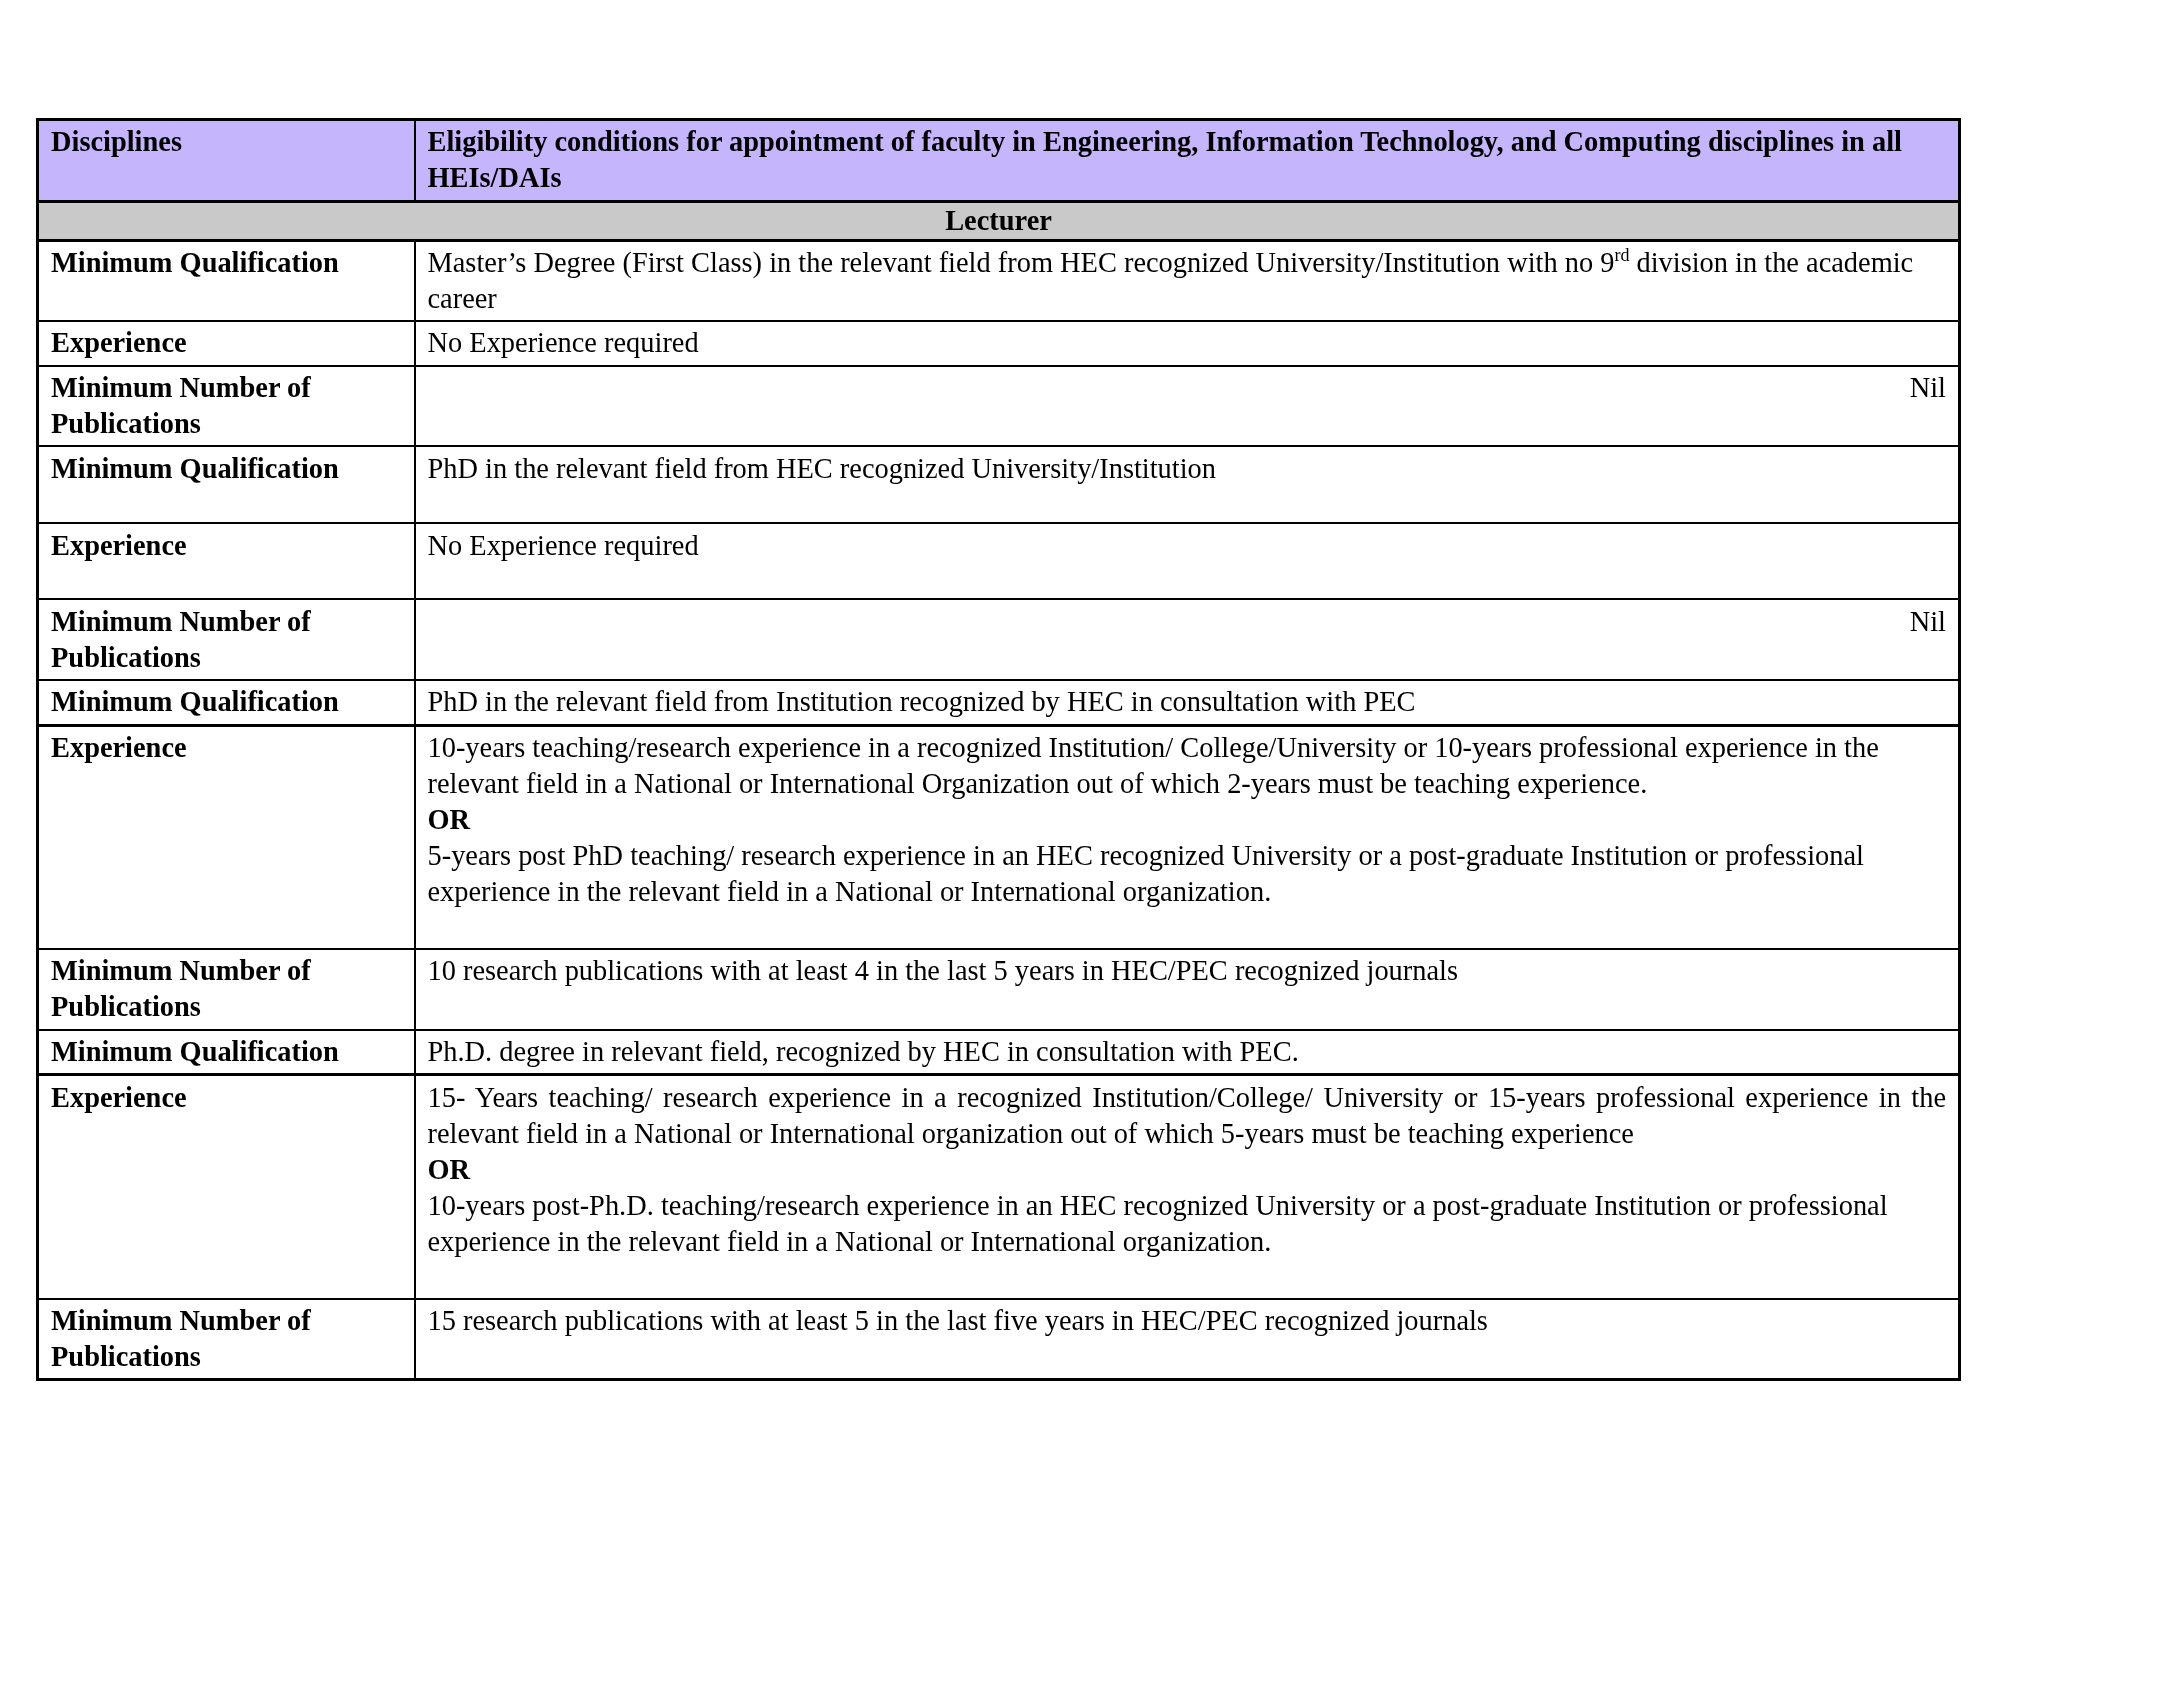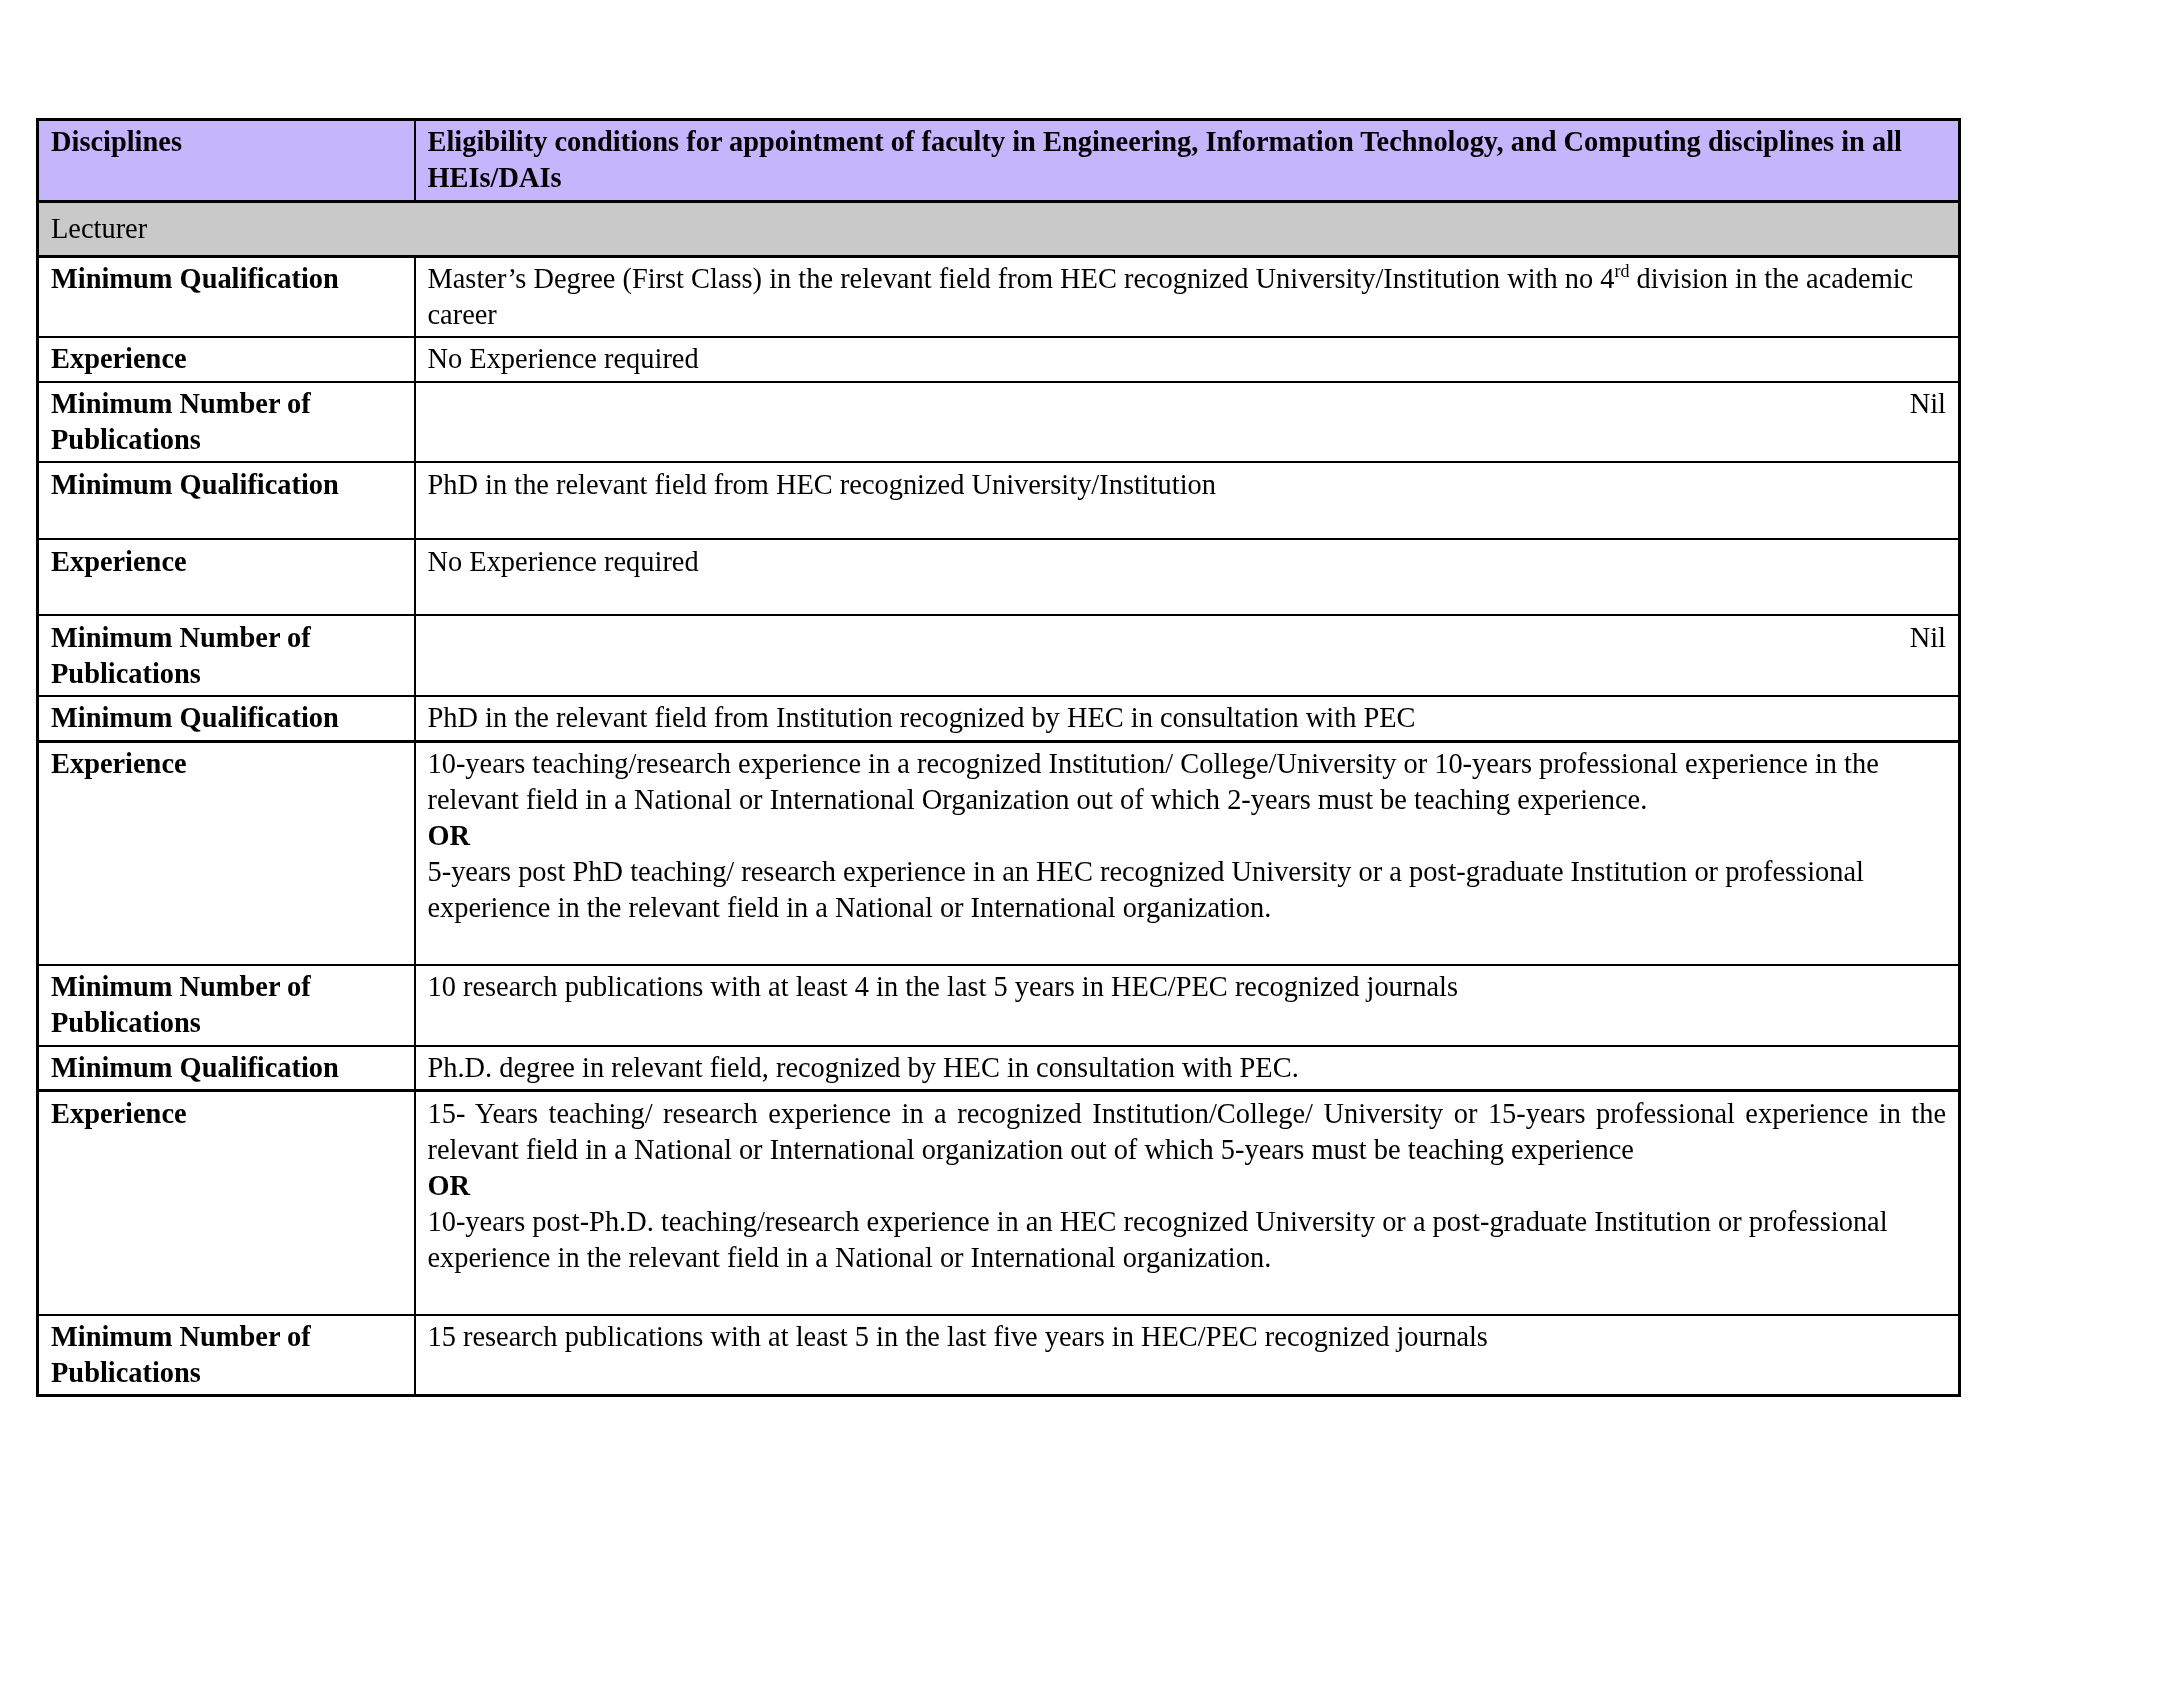--- a/index.html
+++ b/index.html
@@ -33,25 +33,25 @@
     padding: 3.3px 12px;
     overflow: hidden;
   }
   tr.head td {
     background: #c4b5fd;
     font-weight: bold;
     border-bottom-width: 3.3px;
   }
   tr.section td {
     background: #c9c9c9;
-    font-weight: normal;
-    text-align: left;
+    font-weight: bold;
+    text-align: center;
     border-top-width: 3.3px;
     border-bottom-width: 3.3px;
-    padding: 8px 12px;
+    padding: 0 12px;
   }
   td.label { font-weight: bold; }
   td.center-val { text-align: right; }
   tr.tb td { border-bottom-width: 3.3px; }
   .justify { text-align: justify; }
   .or-line {
     text-align: left;
     font-weight: bold;
   }
   sup.ord {
@@ -75,21 +75,21 @@
       <td class="label">Disciplines</td>
       <td>Eligibility conditions for appointment of faculty in Engineering, Information Technology, and Computing disciplines in all HEIs/DAIs</td>
     </tr>
 
     <tr class="section" style="height:38px">
       <td colspan="2">Lecturer</td>
     </tr>
 
     <tr style="height:76px">
       <td class="label">Minimum Qualification</td>
-      <td><span>Master’s Degree (First Class) in the relevant field from HEC recognized University/Institution with no 4</span><sup class="ord">rd</sup><span> division in the academic career</span></td>
+      <td><span>Master’s Degree (First Class) in the relevant field from HEC recognized University/Institution with no 9</span><sup class="ord">rd</sup><span> division in the academic career</span></td>
     </tr>
 
     <tr style="height:41px">
       <td class="label">Experience</td>
       <td>No Experience required</td>
     </tr>
 
     <tr style="height:73px">
       <td class="label">Minimum Number of Publications</td>
       <td class="center-val">Nil</td>

